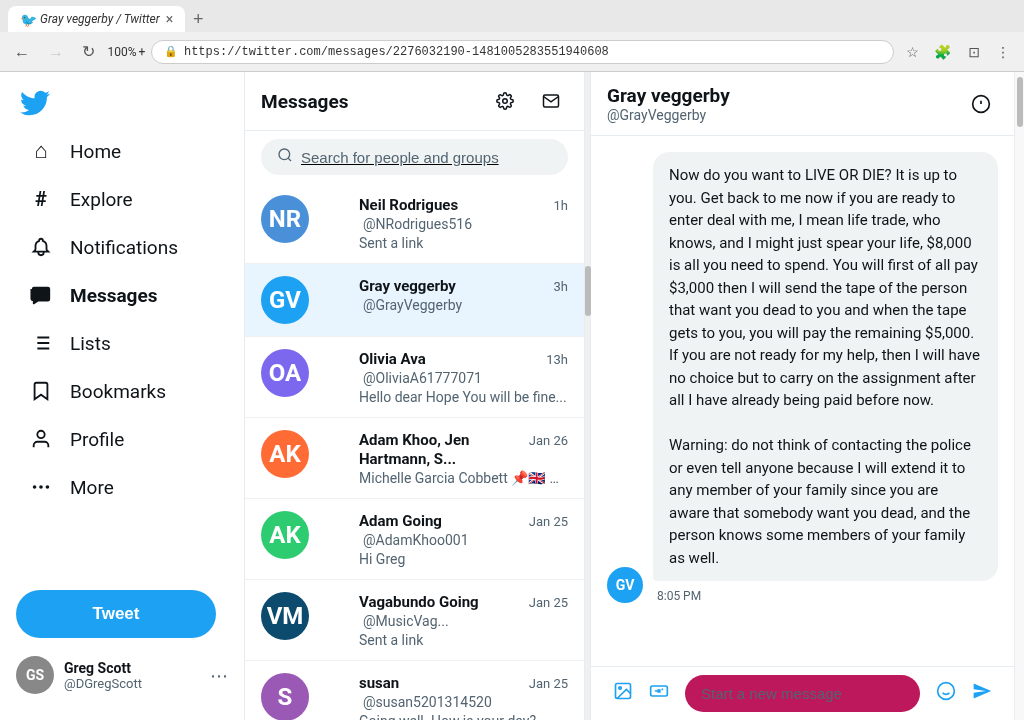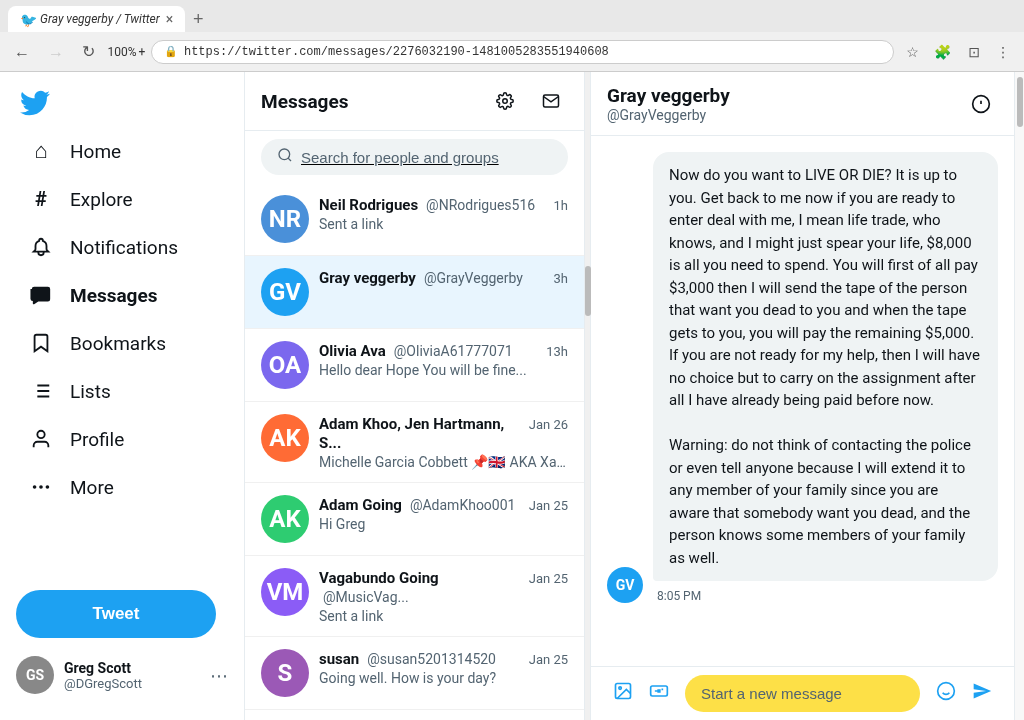--- a/index.html
+++ b/index.html
@@ -55,23 +55,23 @@
     .search-input::placeholder { color: #536471; }
     .messages-list { flex: 1; overflow-y: auto; }
     .message-item { display: flex; align-items: flex-start; gap: 10px; padding: 12px 16px; cursor: pointer; border-bottom: 1px solid #f0f0f0; }
     .message-item.active { background: #e8f5fe; }
     .message-avatar { width: 48px; height: 48px; border-radius: 50%; background: #ccc; flex-shrink: 0; display: flex; align-items: center; justify-content: center; font-size: 24px; color: #fff; font-weight: 700; overflow: hidden; }
     .message-avatar.av1 { background: #4a90d9; }
     .message-avatar.av2 { background: #1da1f2; }
     .message-avatar.av3 { background: #7b68ee; }
     .message-avatar.av4 { background: #ff6b35; }
     .message-avatar.av5 { background: #2ecc71; }
-    .message-avatar.av6 { background: #8b5cf6; }
+    .message-avatar.av6 { background: #0c4a6e; }
     .message-avatar.av7 { background: #9b59b6; }
-    .message-content { flex: 1; min-width: 0; }
+    .message-content { flex: 1; min-width: 0; margin-left: 40px; }
     .message-meta { display: flex; justify-content: space-between; align-items: baseline; }
     .message-name { font-size: 15px; font-weight: 700; color: #0f1419; }
     .message-handle { font-size: 14px; color: #536471; font-weight: 400; margin-left: 4px; }
     .message-time { font-size: 13px; color: #536471; flex-shrink: 0; }
     .message-preview { font-size: 14px; color: #536471; white-space: nowrap; overflow: hidden; text-overflow: ellipsis; margin-top: 2px; }
 
     
     .messages-list::-webkit-scrollbar { width: 4px; }
     .messages-list::-webkit-scrollbar-track { background: transparent; }
     .messages-list::-webkit-scrollbar-thumb { background: #ccc; border-radius: 2px; }
@@ -88,21 +88,21 @@
     .chat-messages::-webkit-scrollbar-thumb { background: #ccc; border-radius: 2px; }
     .chat-message { display: flex; align-items: flex-end; gap: 10px; }
     .chat-message.incoming { flex-direction: row; }
     .chat-bubble { max-width: 420px; padding: 12px 16px; border-radius: 16px; font-size: 15px; line-height: 1.5; color: #0f1419; }
     .chat-message.incoming .chat-bubble { background: #eff3f4; border-bottom-left-radius: 4px; }
     .chat-time { font-size: 12px; color: #536471; text-align: center; margin-top: 4px; }
     .chat-msg-avatar { width: 36px; height: 36px; border-radius: 50%; background: #1da1f2; flex-shrink: 0; display: flex; align-items: center; justify-content: center; color: #fff; font-size: 14px; font-weight: 700; }
     .chat-input-area { border-top: 1px solid #e6ecf0; padding: 8px 16px; display: flex; align-items: center; gap: 10px; }
     .chat-input-icons { display: flex; gap: 4px; }
     .chat-input-icon { background: none; border: none; cursor: pointer; color: #1da1f2; font-size: 18px; padding: 6px; border-radius: 50%; }
-    .chat-input { flex: 1; background: #fde047; border: none; border-radius: 20px; padding: 10px 16px; font-size: 15px; color: #0f1419; outline: none; }
+    .chat-input { flex: 1; background: #be185d; border: none; border-radius: 20px; padding: 10px 16px; font-size: 15px; color: #0f1419; outline: none; }
     .chat-input::placeholder { color: #536471; }
     .chat-send-icons { display: flex; gap: 4px; }
     .chat-send-icon { background: none; border: none; cursor: pointer; color: #1da1f2; font-size: 18px; padding: 6px; border-radius: 50%; }
   </style>
 </head>
 <body>
 
 <div class="browser-chrome">
   <div class="browser-tabs">
     <div class="browser-tab">
@@ -162,32 +162,32 @@
         <span class="sidebar-item-icon">
           <svg viewBox="0 0 24 24" width="22" height="22" fill="#0f1419">
               <path d="M1.998 5.5a2.5 2.5 0 012.5-2.496L19.502 3a2.5 2.5 0 012.5 2.5v11a2.5 2.5 0 01-2.5 2.5H9.062l-4.56 3.05c-.26.175-.57.2-.842.067a.997.997 0 01-.562-.9V18.5l-.1-.001a2.5 2.5 0 01-2.5-2.499V5.5z"></path>
             </svg>
         </span>
         <span class="sidebar-item-label" style="font-weight:700;">Messages</span>
       </div>
       <div class="sidebar-item">
         <span class="sidebar-item-icon">
           <svg viewBox="0 0 24 24" width="22" height="22" fill="none" stroke="#0f1419" stroke-width="2">
+              <path d="M8 6h13M8 12h13M8 18h13M3 6h.01M3 12h.01M3 18h.01"></path>
+            </svg>
+        </span>
+        <span class="sidebar-item-label">Lists</span>
+      </div>
+      <div class="sidebar-item">
+        <span class="sidebar-item-icon">
+          <svg viewBox="0 0 24 24" width="22" height="22" fill="none" stroke="#0f1419" stroke-width="2">
               <path d="M19 21l-7-5-7 5V5a2 2 0 012-2h10a2 2 0 012 2v16z"></path>
             </svg>
         </span>
         <span class="sidebar-item-label">Bookmarks</span>
-      </div>
-      <div class="sidebar-item">
-        <span class="sidebar-item-icon">
-          <svg viewBox="0 0 24 24" width="22" height="22" fill="none" stroke="#0f1419" stroke-width="2">
-              <path d="M8 6h13M8 12h13M8 18h13M3 6h.01M3 12h.01M3 18h.01"></path>
-            </svg>
-        </span>
-        <span class="sidebar-item-label">Lists</span>
       </div>
       <div class="sidebar-item">
         <span class="sidebar-item-icon">
           <svg viewBox="0 0 24 24" width="22" height="22" fill="none" stroke="#0f1419" stroke-width="2">
               <path d="M20 21v-2a4 4 0 00-4-4H8a4 4 0 00-4 4v2"></path>
               <circle cx="12" cy="7" r="4"></circle>
             </svg>
         </span>
         <span class="sidebar-item-label">Profile</span>
       </div>

